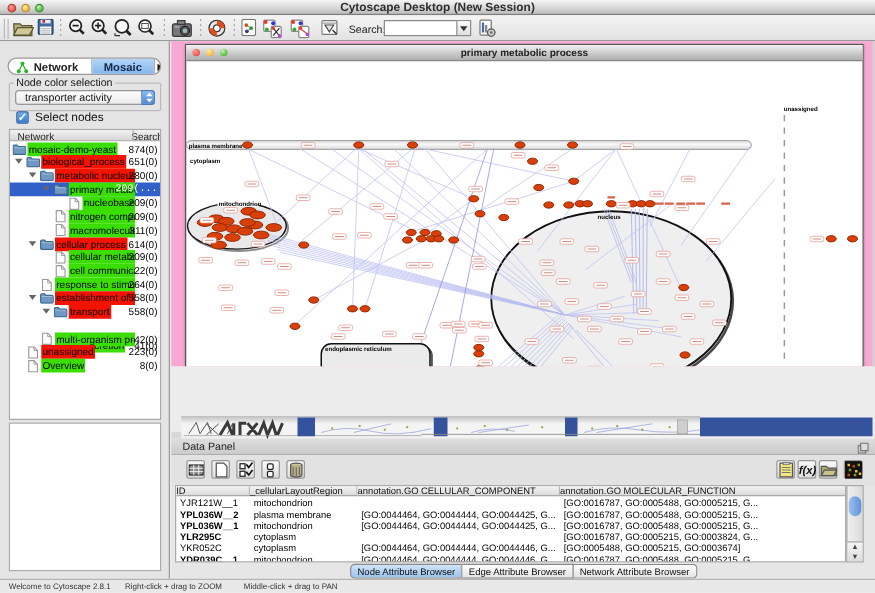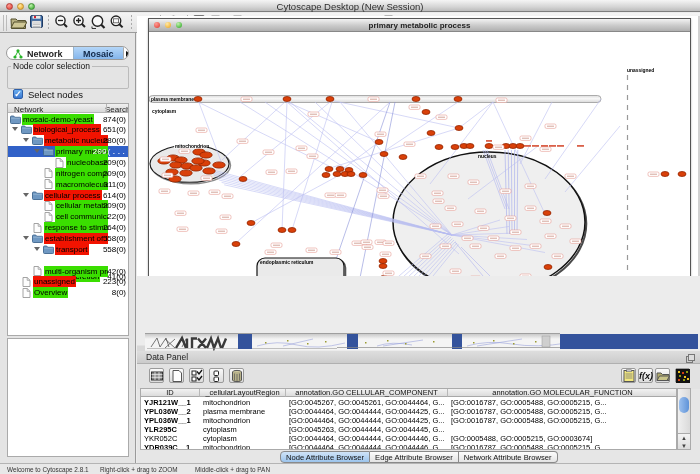--- a/index.html
+++ b/index.html
@@ -1,49 +1,49 @@
 <!DOCTYPE html>
 <html><head><meta charset="utf-8"><style>
 *{margin:0;padding:0;box-sizing:border-box}
 html,body{width:700px;height:474px;overflow:hidden;font-family:"Liberation Sans",sans-serif;background:#ececec}
 .abs{position:absolute}
 #titlebar{left:0;top:0;width:700px;height:12px;background:linear-gradient(#f5f5f5,#d6d6d6 60%,#bcbcbc);border-bottom:1px solid #7d7d7d}
 .tl{position:absolute;top:3px;width:7px;height:7px;border-radius:50%;}
-#titletext{position:absolute;top:1px;left:0;width:700px;text-align:center;font-size:9.5px;font-weight:normal;color:#2e2e2e}
+#titletext{position:absolute;top:1px;left:0;width:700px;text-align:center;font-size:9.5px;font-weight:bold;color:#2e2e2e}
 #toolbar{left:0;top:13px;width:700px;height:20px;background:linear-gradient(#f4f4f4,#e2e2e2);border-bottom:1px solid #9b9b9b}
 .sep{position:absolute;top:2px;height:16px;width:1px;background:repeating-linear-gradient(#aaa 0 2px,#e8e8e8 2px 4px)}
 #leftpanel{left:0;top:33px;width:136px;height:430px;background:#e4e4e4;border-right:1px solid #9a9a9a}
 #cphead{left:0;top:0;width:136px;height:12px;background:linear-gradient(#e2e2e2,#c9c9c9);border-bottom:1px solid #aaa;font-size:9px;color:#222;padding-left:8px;line-height:12px}
 #tabs{left:6px;top:13px;width:123px;height:14px;background:#fff;border:1px solid #9a9a9a;border-radius:7px;overflow:hidden}
 #grpbox{left:7px;top:33px;width:122px;height:23px;border:1px solid #bbb;border-radius:2px}
 #grplabel{left:11px;top:28px;background:#e4e4e4;font-size:8.5px;color:#111;padding:0 2px}
 #combo{left:12px;top:39px;width:112px;height:12px;background:linear-gradient(#fff,#e9e9e9);border:1px solid #999;border-radius:3px;font-size:8.5px;color:#111;line-height:11px;padding-left:7px}
 #stepper{right:-1px;top:-1px;width:11px;height:12px;border-radius:0 3px 3px 0;background:linear-gradient(#8abdf2,#4a86d8);border:1px solid #4a7ab8}
 #checkbox{left:13px;top:56px;width:10px;height:10px;background:linear-gradient(#6aaef0,#3a78d0);border:1px solid #2c5ea8;border-radius:2px;color:#fff;font-size:9px;line-height:9px;text-align:center;font-weight:bold}
 #cbl{left:28px;top:56px;font-size:9.5px;color:#111}
 #treebox{left:7px;top:70px;width:122px;height:233px;background:#fff;border:1px solid #aaa;overflow:hidden}
 #treehead{position:absolute;left:0;top:0;width:120px;height:9px;background:linear-gradient(#f0f0f0,#d8d8d8);border-bottom:1px solid #b5b5b5;font-size:8px;color:#222}
 .trow{position:absolute;left:0;width:120px;height:10.85px;font-size:8px;color:#000;white-space:nowrap}
 .tlabel{position:absolute;top:0;height:11px;line-height:11px;padding:0 1px;display:inline-block;white-space:nowrap;overflow:hidden}
 .tnum{position:absolute;right:2px;top:0;height:11px;line-height:11px}
 .gr{background:#3ade00}
 .rd{background:#f21300}
 .arr{position:absolute;top:3px;width:0;height:0;border-left:3.5px solid transparent;border-right:3.5px solid transparent;border-top:4.5px solid #666}
 #birdseye{left:7px;top:304.5px;width:122px;height:119px;background:#fff;border:1px solid #aaa}
-#mdi{left:137px;top:16px;width:563px;height:260px;background:#ffffff;overflow:hidden}
+#mdi{left:137px;top:33px;width:563px;height:260px;background:#f9a8d4;overflow:hidden}
 #netwin{position:absolute;left:11px;top:2px;width:543px;height:298px;background:#fff;border:1px solid #555;box-shadow:0 1px 2px rgba(0,0,0,.3)}
 #nwtitle{position:absolute;left:0;top:0;width:100%;height:13px;background:linear-gradient(#f2f2f2,#cacaca 55%,#b0b0b0);border-bottom:1px solid #888}
 #nwtext{position:absolute;top:2px;left:0;width:100%;text-align:center;font-size:8px;font-weight:bold;color:#222}
 #strip{position:absolute;left:8px;top:301px;width:415px;height:16px;background:linear-gradient(#fdfdfd,#dfdfdf)}
 #datapanel{left:137px;top:351px;width:563px;height:112px;background:#e6e6e6}
 #dphead{position:absolute;left:0;top:0;width:100%;height:13px;background:linear-gradient(#dedede,#cbcbcb);border-bottom:1px solid #b0b0b0;font-size:8.5px;color:#222;padding-left:9px;line-height:13px}
 #dptools{position:absolute;left:0;top:13px;width:100%;height:25px;background:#e2e2e2}
 .dbtn{position:absolute;top:4px;width:15px;height:15px;background:linear-gradient(#fafafa,#dcdcdc);border:1px solid #9a9a9a;border-radius:2px}
 #dtable{position:absolute;left:3px;top:37px;width:537px;height:62px;background:#fff;border:1px solid #aaa;font-size:7.5px;overflow:hidden}
-.th{position:absolute;top:0;height:8px;background:linear-gradient(#f2f2f2,#dcdcdc);border-right:1px solid #b8b8b8;border-bottom:1px solid #a8a8a8;text-align:center;line-height:8px;color:#111}
+.th{position:absolute;top:0;height:8px;background:linear-gradient(#f2f2f2,#dcdcdc);border-right:1px solid #b8b8b8;border-bottom:1px solid #a8a8a8;text-align:left;line-height:8px;color:#111}
 .td{position:absolute;height:9px;line-height:9px;white-space:nowrap;overflow:hidden;color:#000}
 #vscroll{position:absolute;left:540px;top:37px;width:14px;height:62px;background:linear-gradient(90deg,#f0f0f0,#dadada);border:1px solid #aaa}
 #dptabs{position:absolute;left:143px;top:100px;height:12px;font-size:7.6px}
 .dtab{display:inline-block;height:12px;line-height:11px;border:1px solid #8a8a8a;padding:0 5px;background:linear-gradient(#fdfdfd,#e4e4e4);color:#111}
 #statusbar{left:0;top:463px;width:700px;height:11px;background:#e8e8e8;border-top:1px solid #b4b4b4;font-size:6.4px;color:#333}
 .ic{position:absolute;top:2px}
 </style></head>
 <body>
 <div class="abs" id="titlebar">
   <div class="tl" style="left:6px;background:radial-gradient(circle at 35% 30%,#ff9d96,#ec6157 60%,#ce3a30);border:0.5px solid #b43c36"></div>
@@ -157,20 +157,24 @@
         <path d="M5 2 L2 8 M5 2 L8 8" stroke="#2ab52a" stroke-width="1"></path>
       </svg>
     <div style="position:absolute;left:20px;top:1.5px;font-size:9px;font-weight:bold;color:#222">Network</div>
     <div style="position:absolute;left:66px;top:0;width:50px;height:14px;background:linear-gradient(#b4d6f8,#7cb0ea);border-left:1px solid #98b4cc"></div>
     <div style="position:absolute;left:76px;top:1.5px;font-size:9px;font-weight:bold;color:#12294a">Mosaic</div>
     <div style="position:absolute;left:116px;top:0;width:11px;height:14px;border-left:1px solid #aaa"></div>
     <div style="position:absolute;left:119px;top:4px;width:0;height:0;border-top:3.5px solid transparent;border-bottom:3.5px solid transparent;border-left:5px solid #111"></div>
   </div>
   <div class="abs" id="grpbox"></div>
   <div class="abs" id="grplabel">Node color selection</div>
+  <div class="abs" id="combo">transporter activity<div class="abs" id="stepper"><svg width="9" height="10" viewBox="0 0 9 10" style="margin-left:0.5px">
+          <path d="M4.5 1 L7 4 H2 Z" fill="#fff"></path>
+          <path d="M4.5 9 L7 6 H2 Z" fill="#fff"></path>
+        </svg></div></div>
   <div class="abs" id="checkbox">✓</div>
   <div class="abs" id="cbl">Select nodes</div>
   <div class="abs" id="treebox">
       <div id="treehead">
         <span style="position:absolute;left:6px;top:1px">Network</span>
         <span style="position:absolute;left:97px;top:1px">Search</span>
         <span style="position:absolute;left:98px;top:0;height:9px;border-left:1px solid #b5b5b5"></span>
       </div>
       <div class="trow" style="top:9.6px;">
         <svg style="position:absolute;left:2px;top:1px" width="11" height="9" viewBox="0 0 11 9">
@@ -708,35 +712,34 @@
   </div>
   <div id="dphead">Data Panel<svg style="position:absolute;right:5px;top:3px" width="9" height="9" viewBox="0 0 9 9">
         <rect x="0.5" y="2.5" width="6" height="6" fill="none" stroke="#777"></rect>
         <rect x="2.5" y="0.5" width="6" height="6" fill="#ddd" stroke="#777"></rect>
       </svg></div>
   <div id="dtable">
       <div class="th" style="left:0px;width:59px">ID</div>
       <div class="th" style="left:59px;width:86px">_cellularLayoutRegion</div>
       <div class="th" style="left:145px;width:162px">annotation.GO CELLULAR_COMPONENT</div>
       <div class="th" style="left:307px;width:230px">annotation.GO MOLECULAR_FUNCTION</div>
-      <div class="td" style="left:3px;top:9px;width:54px;font-weight:bold">YJR121W__1</div>
+      <div class="td" style="left:3px;top:9px;width:54px;font-weight:normal">YJR121W__1</div>
       <div class="td" style="left:62px;top:9px;width:82px">mitochondrion</div>
-      <div class="td" style="left:148px;top:9px;width:158px">[GO:0045267, GO:0045261, GO:0044464, G...</div>
       <div class="td" style="left:310px;top:9px;width:226px">[GO:0016787, GO:0005488, GO:0005215, G...</div>
       <div class="td" style="left:3px;top:18px;width:54px;font-weight:bold">YPL036W__2</div>
       <div class="td" style="left:62px;top:18px;width:82px">plasma membrane</div>
       <div class="td" style="left:148px;top:18px;width:158px">[GO:0044464, GO:0044444, GO:0044425, G...</div>
       <div class="td" style="left:310px;top:18px;width:226px">[GO:0016787, GO:0005488, GO:0005215, G...</div>
       <div class="td" style="left:3px;top:27px;width:54px;font-weight:bold">YPL036W__1</div>
       <div class="td" style="left:62px;top:27px;width:82px">mitochondrion</div>
       <div class="td" style="left:148px;top:27px;width:158px">[GO:0044464, GO:0044444, GO:0044425, G...</div>
       <div class="td" style="left:310px;top:27px;width:226px">[GO:0016787, GO:0005488, GO:0005215, G...</div>
       <div class="td" style="left:3px;top:36px;width:54px;font-weight:bold">YLR295C</div>
       <div class="td" style="left:62px;top:36px;width:82px">cytoplasm</div>
-      <div class="td" style="left:148px;top:36px;width:158px">[GO:0045263, GO:0044444, GO:0044445, G...</div>
+      <div class="td" style="left:310px;top:36px;width:226px">[GO:0016787, GO:0005215, GO:0003824, G...</div>
       <div class="td" style="left:3px;top:45px;width:54px;font-weight:normal">YKR052C</div>
       <div class="td" style="left:62px;top:45px;width:82px">cytoplasm</div>
       <div class="td" style="left:148px;top:45px;width:158px">[GO:0044464, GO:0044444, GO:0044446, G...</div>
       <div class="td" style="left:310px;top:45px;width:226px">[GO:0005488, GO:0005215, GO:0003674]</div>
       <div class="td" style="left:3px;top:54px;width:54px;font-weight:bold">YDR039C__1</div>
       <div class="td" style="left:62px;top:54px;width:82px">mitochondrion</div>
       <div class="td" style="left:148px;top:54px;width:158px">[GO:0044464, GO:0044444, GO:0044446, G...</div>
       <div class="td" style="left:310px;top:54px;width:226px">[GO:0016787, GO:0005488, GO:0005215, G...</div>
     </div>
   <div id="vscroll">

